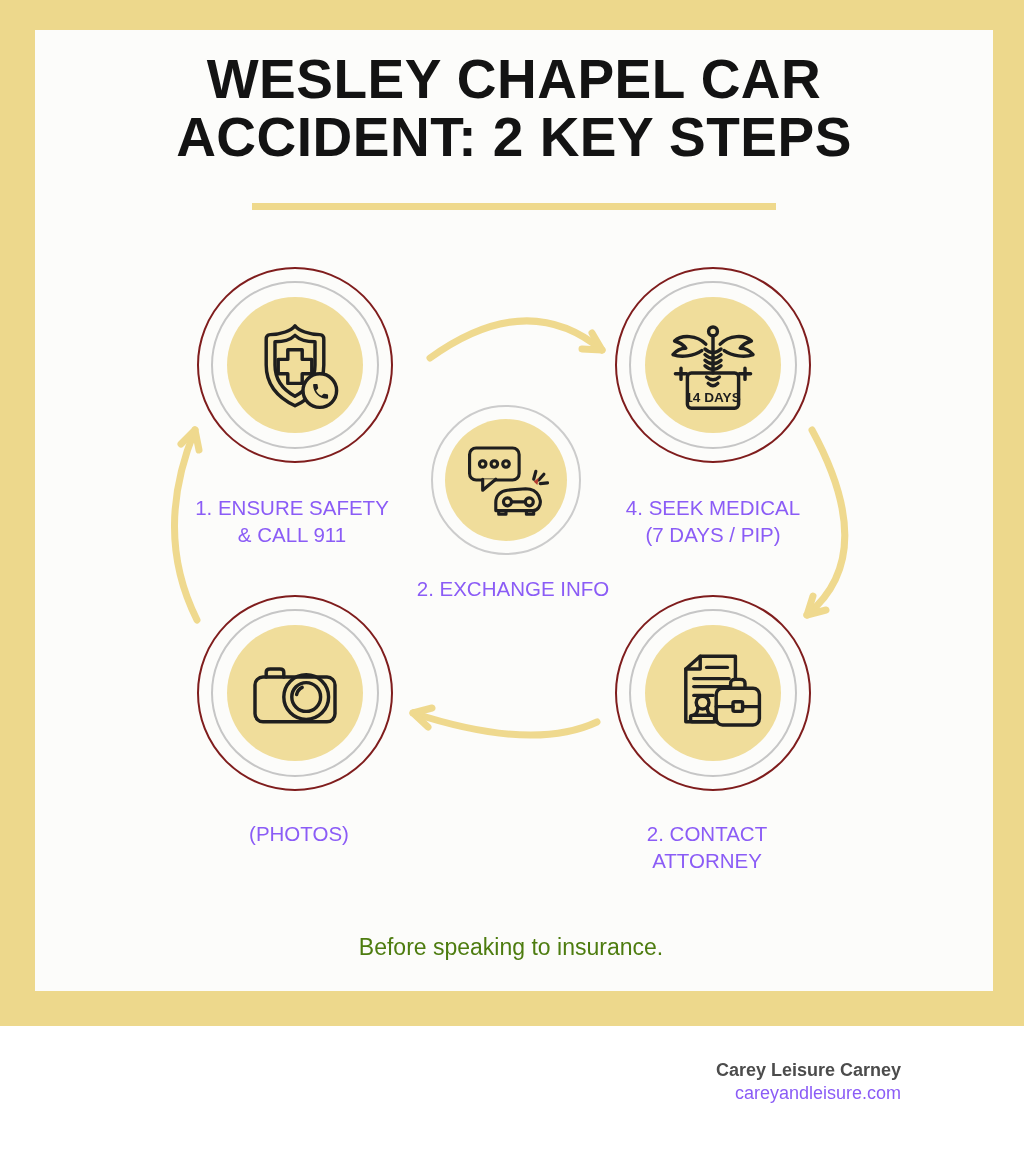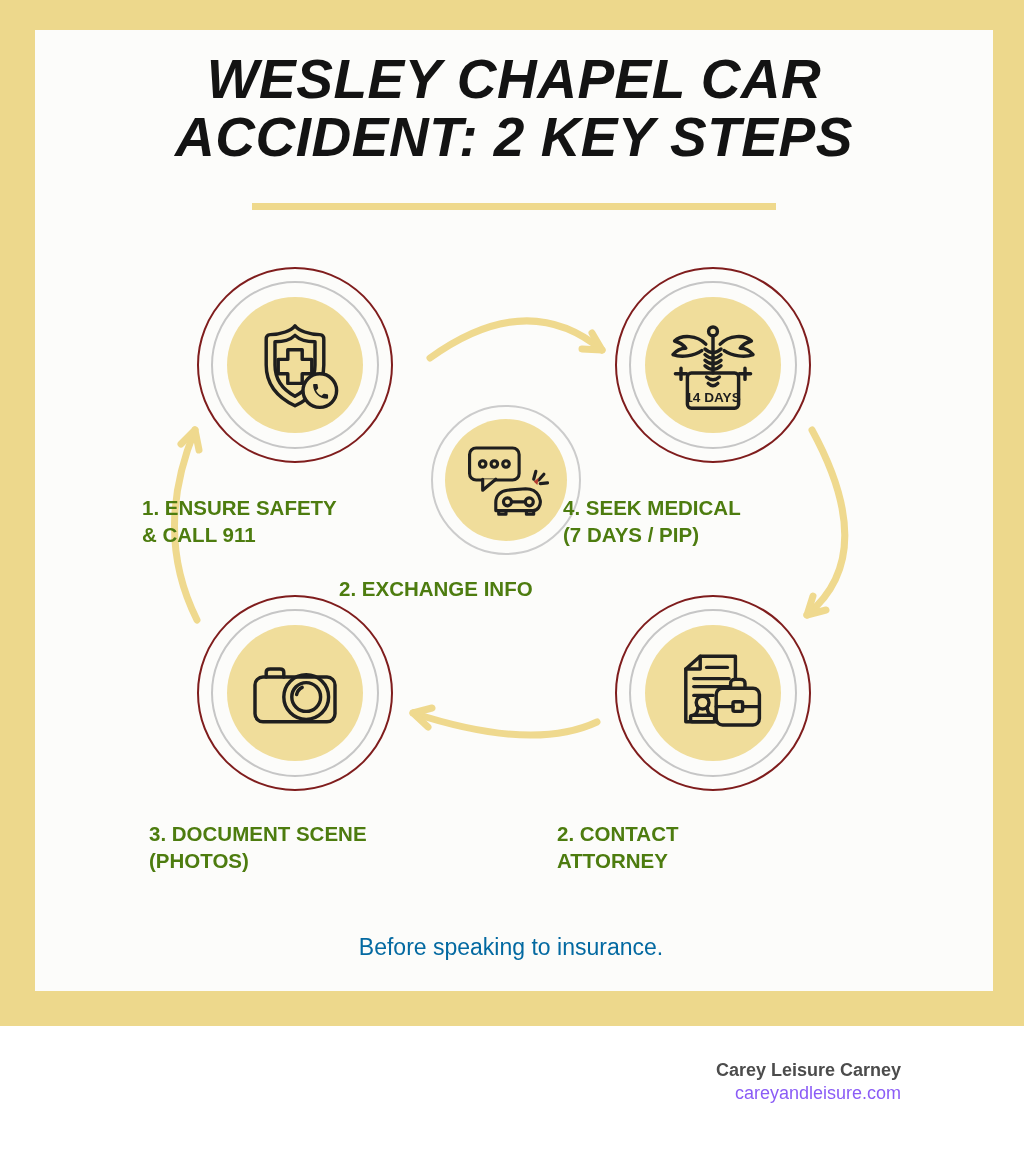--- a/index.html
+++ b/index.html
@@ -2,21 +2,21 @@
 <html><head>
 <meta charset="utf-8">
 <style>
   html,body{margin:0;padding:0;background:#ffffff;}
   .canvas{position:relative;width:1024px;height:1154px;background:#ffffff;overflow:hidden;
           font-family:"Liberation Sans",sans-serif;}
   .frame{position:absolute;left:0;top:0;width:1024px;height:1026px;background:#EDD88C;}
   .card{position:absolute;left:35px;top:30px;width:958px;height:961px;background:#FCFCFA;}
 
   .title{position:absolute;left:0;top:20px;width:100%;margin:0;text-align:center;
-         font-size:55px;line-height:58px;font-weight:900;color:#131313;letter-spacing:.5px;font-style:italic;}
+         font-size:55px;line-height:58px;font-weight:900;color:#131313;letter-spacing:.5px;}
   .title span{display:block;}
   .underline{position:absolute;left:217px;top:173px;width:524px;height:7px;background:#EFD98C;}
 
   .arrows{position:absolute;left:0;top:0;width:958px;height:961px;pointer-events:none;}
   .arrows path{stroke:#EFD98E;stroke-width:7;fill:none;stroke-linecap:round;stroke-linejoin:round;}
 
   .step{position:absolute;border:2px solid #7f1d1d;border-radius:50%;
         display:flex;align-items:center;justify-content:center;}
   .big{width:192px;height:192px;}
   .ring2{width:164px;height:164px;border:2px solid #C6C6C6;border-radius:50%;
@@ -27,24 +27,24 @@
   .disc.small{width:122px;height:122px;}
 
   .icon{display:block;}
   .icon path,.icon rect,.icon circle,.icon line{stroke:#1E1E1E;stroke-width:4.3;fill:none;
         stroke-linecap:round;stroke-linejoin:round;}
   .icon .fill-dark{fill:#1E1E1E;stroke:none;}
   .icon .fill-bg{fill:#F0DD9B;}
   .icon .accent{fill:#B03A2E;stroke:none;}
   .icon text{fill:#1E1E1E;font-family:"Liberation Sans",sans-serif;font-weight:bold;}
 
-  .label{position:absolute;width:300px;font-weight:bold;
-         font-size:20.5px;line-height:27px;color:#4d7c0f;}
+  .label{position:absolute;width:300px;text-align:center;font-weight:normal;
+         font-size:20.5px;line-height:27px;color:#8b5cf6;}
   .note{position:absolute;left:226px;top:904px;width:500px;text-align:center;
-        font-size:23px;color:#0369a1;}
+        font-size:23px;color:#4d7c0f;}
 
   .footer{position:absolute;right:123px;top:1060px;text-align:right;}
   .f-name{font-size:18px;font-weight:bold;color:#4C4C4C;}
   .f-site{font-size:18px;color:#8b5cf6;margin-top:2px;}
 </style>
 </head>
 <body>
 
 <div class="canvas">
   <div class="frame">
@@ -173,25 +173,24 @@
       </div>
 
       <div class="label" style="left:107px;top:464px;">
         <div>1. ENSURE SAFETY</div>
         <div>&amp; CALL 911</div>
       </div>
       <div class="label" style="left:528px;top:464px;">
         <div>4. SEEK MEDICAL</div>
         <div>(7 DAYS / PIP)</div>
       </div>
-      <div class="label" style="left:304px;top:545px;">
+      <div class="label" style="left:328px;top:545px;">
         <div>2. EXCHANGE INFO</div>
       </div>
       <div class="label" style="left:114px;top:790px;">
-        <div>3. DOCUMENT SCENE</div>
         <div>(PHOTOS)</div>
       </div>
       <div class="label" style="left:522px;top:790px;">
         <div>2. CONTACT</div>
         <div>ATTORNEY</div>
       </div>
 
       <div class="note">Before speaking to insurance.</div>
     </div>
   </div>

